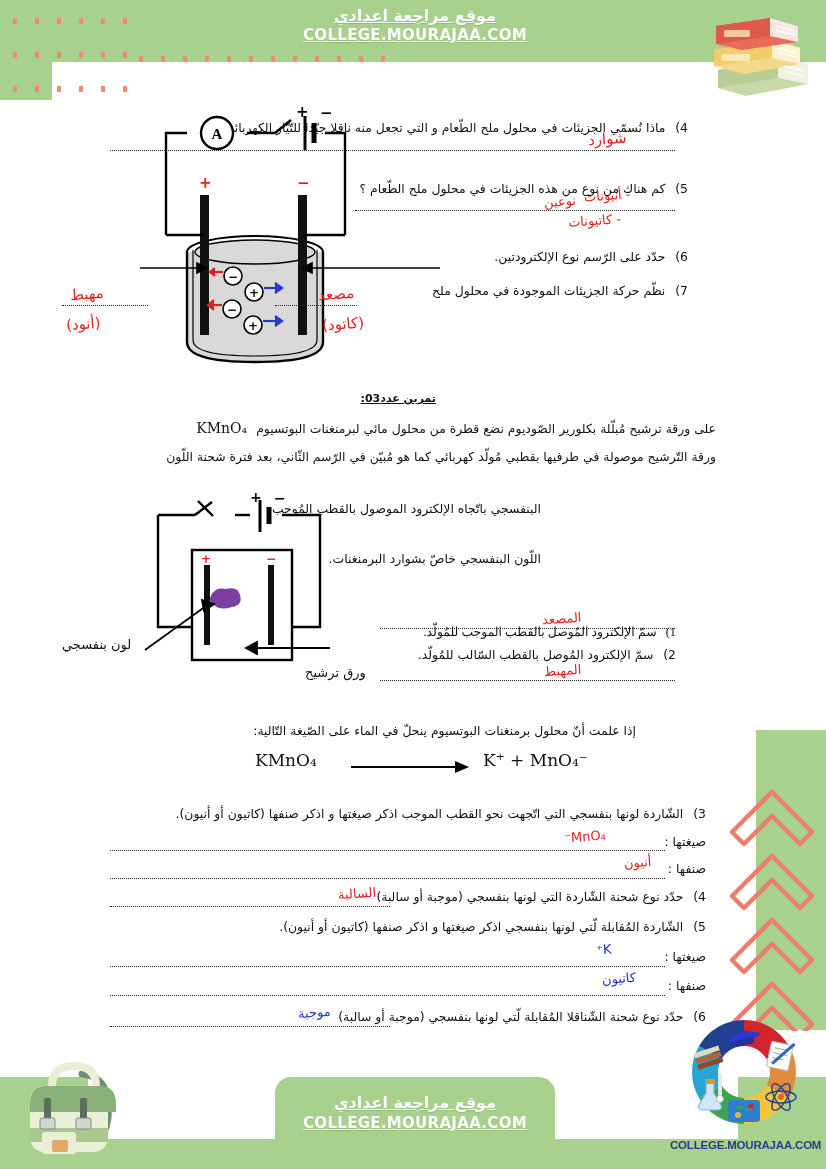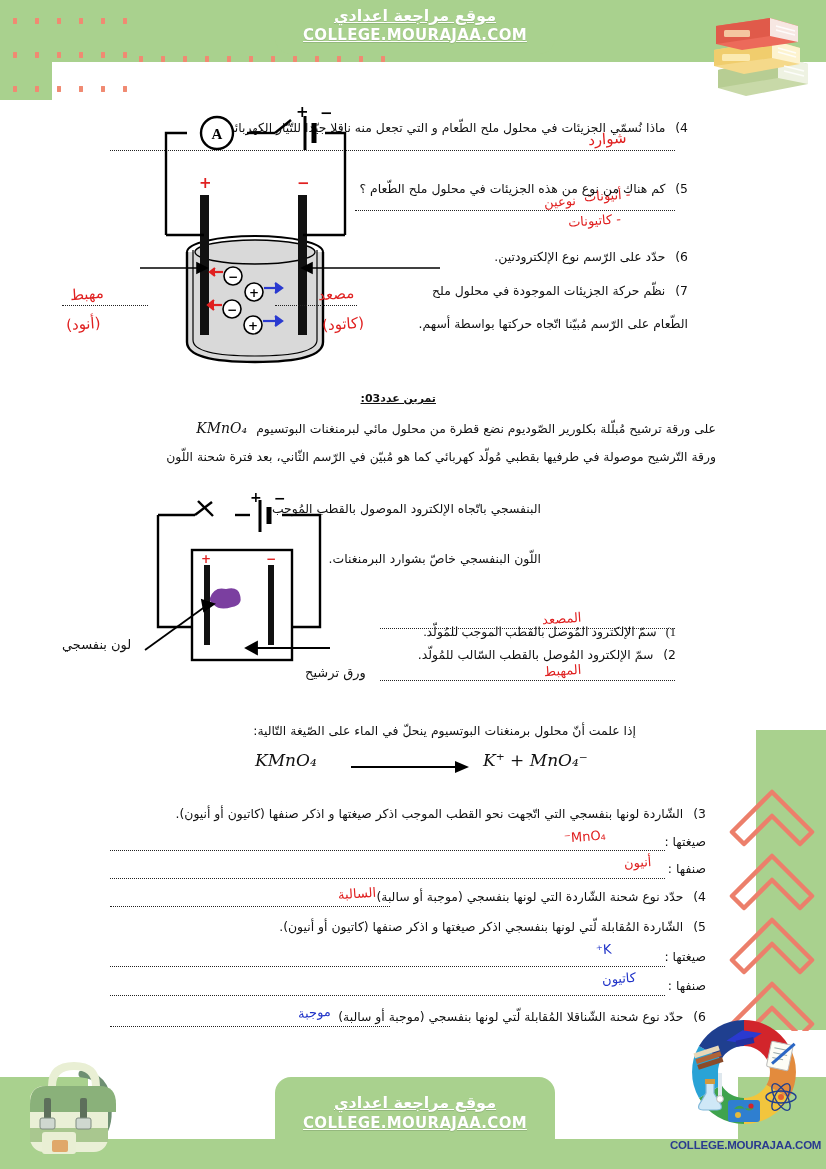--- a/index.html
+++ b/index.html
@@ -95,21 +95,21 @@
     transform:rotate(-4deg);white-space:nowrap;
   }
   .hand.blue{color:#2033c8;}
   .hand.sm{font-size:13px;}
   .exo-title{
     position:absolute;font-size:11px;font-weight:bold;color:#111;
     text-decoration:underline;direction:rtl;
   }
   .mathline{
     position:absolute;font-family:"DejaVu Serif","Liberation Serif",serif;
-    font-style:italic;font-size:17px;color:#111;white-space:nowrap;
+    font-size:17px;color:#111;white-space:nowrap;
   }
   .label-ar{
     position:absolute;font-size:13px;direction:rtl;color:#111;white-space:nowrap;
   }
   svg{display:block;}
 </style>
 </head>
 <body>
 
 <div class="page">
@@ -170,21 +170,20 @@
 
     <div class="q ar" style="right:138px;top:148px;">
       <span>6)</span>
       <span style="margin-right:6px;">حدّد على الرّسم نوع الإلكترودتين.</span>
     </div>
 
     <div class="q ar" style="right:138px;top:182px;">
       <span>7)</span>
       <span style="margin-right:6px;">نظّم حركة الجزيئات الموجودة في محلول ملح</span>
     </div>
-    <div class="q ar" style="right:138px;top:215px;">الطّعام على الرّسم مُبيّنا اتّجاه حركتها بواسطة أسهم.</div>
 
     <div style="position:absolute;left:140px;top:0px;width:300px;height:290px;">
       <svg viewBox="0 0 300 290" width="300" height="290">
 
         <g stroke="#000" stroke-width="2.4" fill="none">
           <path d="M26 135 L26 33 L47 33"></path>
           <path d="M107 33 L135 33"></path>
           <path d="M185 33 L205 33 L205 135"></path>
         </g>
 

